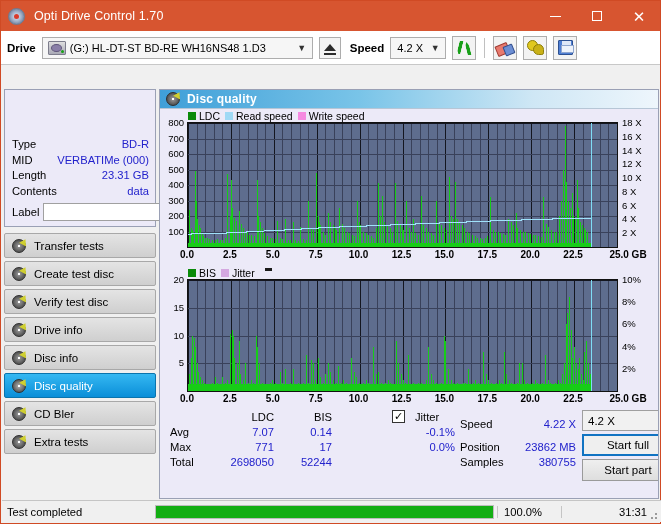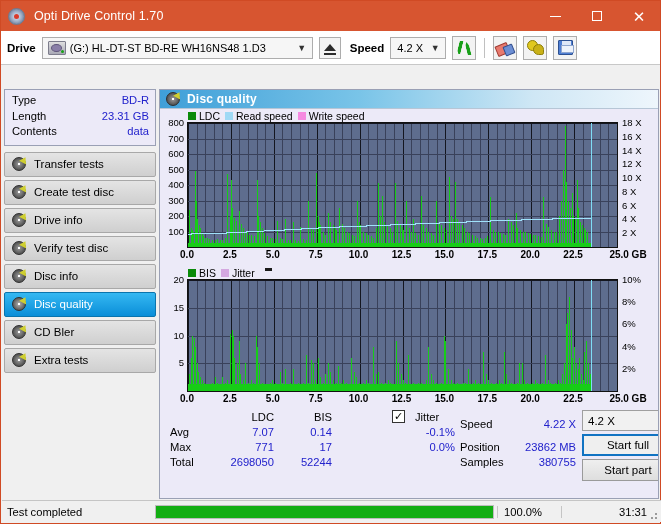--- a/index.html
+++ b/index.html
@@ -167,21 +167,21 @@
     height: 22px; display:flex; align-items:center;
     padding: 0 3px 0 7px;
     border-bottom: 1px solid #b3b7c8;
   }
   .disc-head .t { font-size:11.5px; font-weight:bold; color:#000; }
   .disc-head .btn {
     margin-left:auto; width:20px;height:19px;
     background:#f0f0f0;border:1px solid #9a9a9a;
     display:flex;align-items:center;justify-content:center;
   }
-  .disc-rows { padding: 3px 6px 5px 7px; }
+  .disc-rows { padding: 3px 6px 5px 7px; margin-top: 44px; }
   .drow { display:flex; font-size:11.2px; line-height:15.5px; }
   .drow .k { color:#000; }
   .drow .v { margin-left:auto; color:#2222cc; }
   .label-row { display:flex; align-items:center; margin-top:3px; gap:4px; }
   .label-row .k { font-size:11.2px; }
   .label-input {
     flex:1; height:18px; background:#fff;
     border:1px solid #a0a0a0; font-size:11px;
     padding:0 3px; color:#000; font-family:"Liberation Sans",sans-serif;
   }
@@ -388,46 +388,57 @@
 
     <div class="sidebar">
 
       <div class="disc-panel">
         <div class="disc-rows">
           <div class="drow">
             <span class="k">Type</span>
             <span class="v">BD-R</span>
           </div>
           <div class="drow">
+            <span class="k">MID</span>
+            <span class="v">VERBATIMe (000)</span>
+          </div>
+          <div class="drow">
             <span class="k">Length</span>
             <span class="v">23.31 GB</span>
           </div>
           <div class="drow">
             <span class="k">Contents</span>
             <span class="v">data</span>
           </div>
+          <div class="label-row">
+            <span class="k">Label</span>
+            <input class="label-input" type="text" value="" placeholder="" style="">
+            <span class="disc-btn">
+                <span class="cd-glyph"></span>
+              </span>
+          </div>
         </div>
       </div>
 
       <div class="navlist">
         <div class="navitem">
           <span class="nav-ico"></span>
           <span>Transfer tests</span>
         </div>
         <div class="navitem">
           <span class="nav-ico"></span>
           <span>Create test disc</span>
         </div>
         <div class="navitem">
           <span class="nav-ico"></span>
-          <span>Drive info</span>
+          <span>Verify test disc</span>
         </div>
         <div class="navitem">
           <span class="nav-ico"></span>
-          <span>Verify test disc</span>
+          <span>Drive info</span>
         </div>
         <div class="navitem">
           <span class="nav-ico"></span>
           <span>Disc info</span>
         </div>
         <div class="navitem active">
           <span class="nav-ico"></span>
           <span>Disc quality</span>
         </div>
         <div class="navitem">

